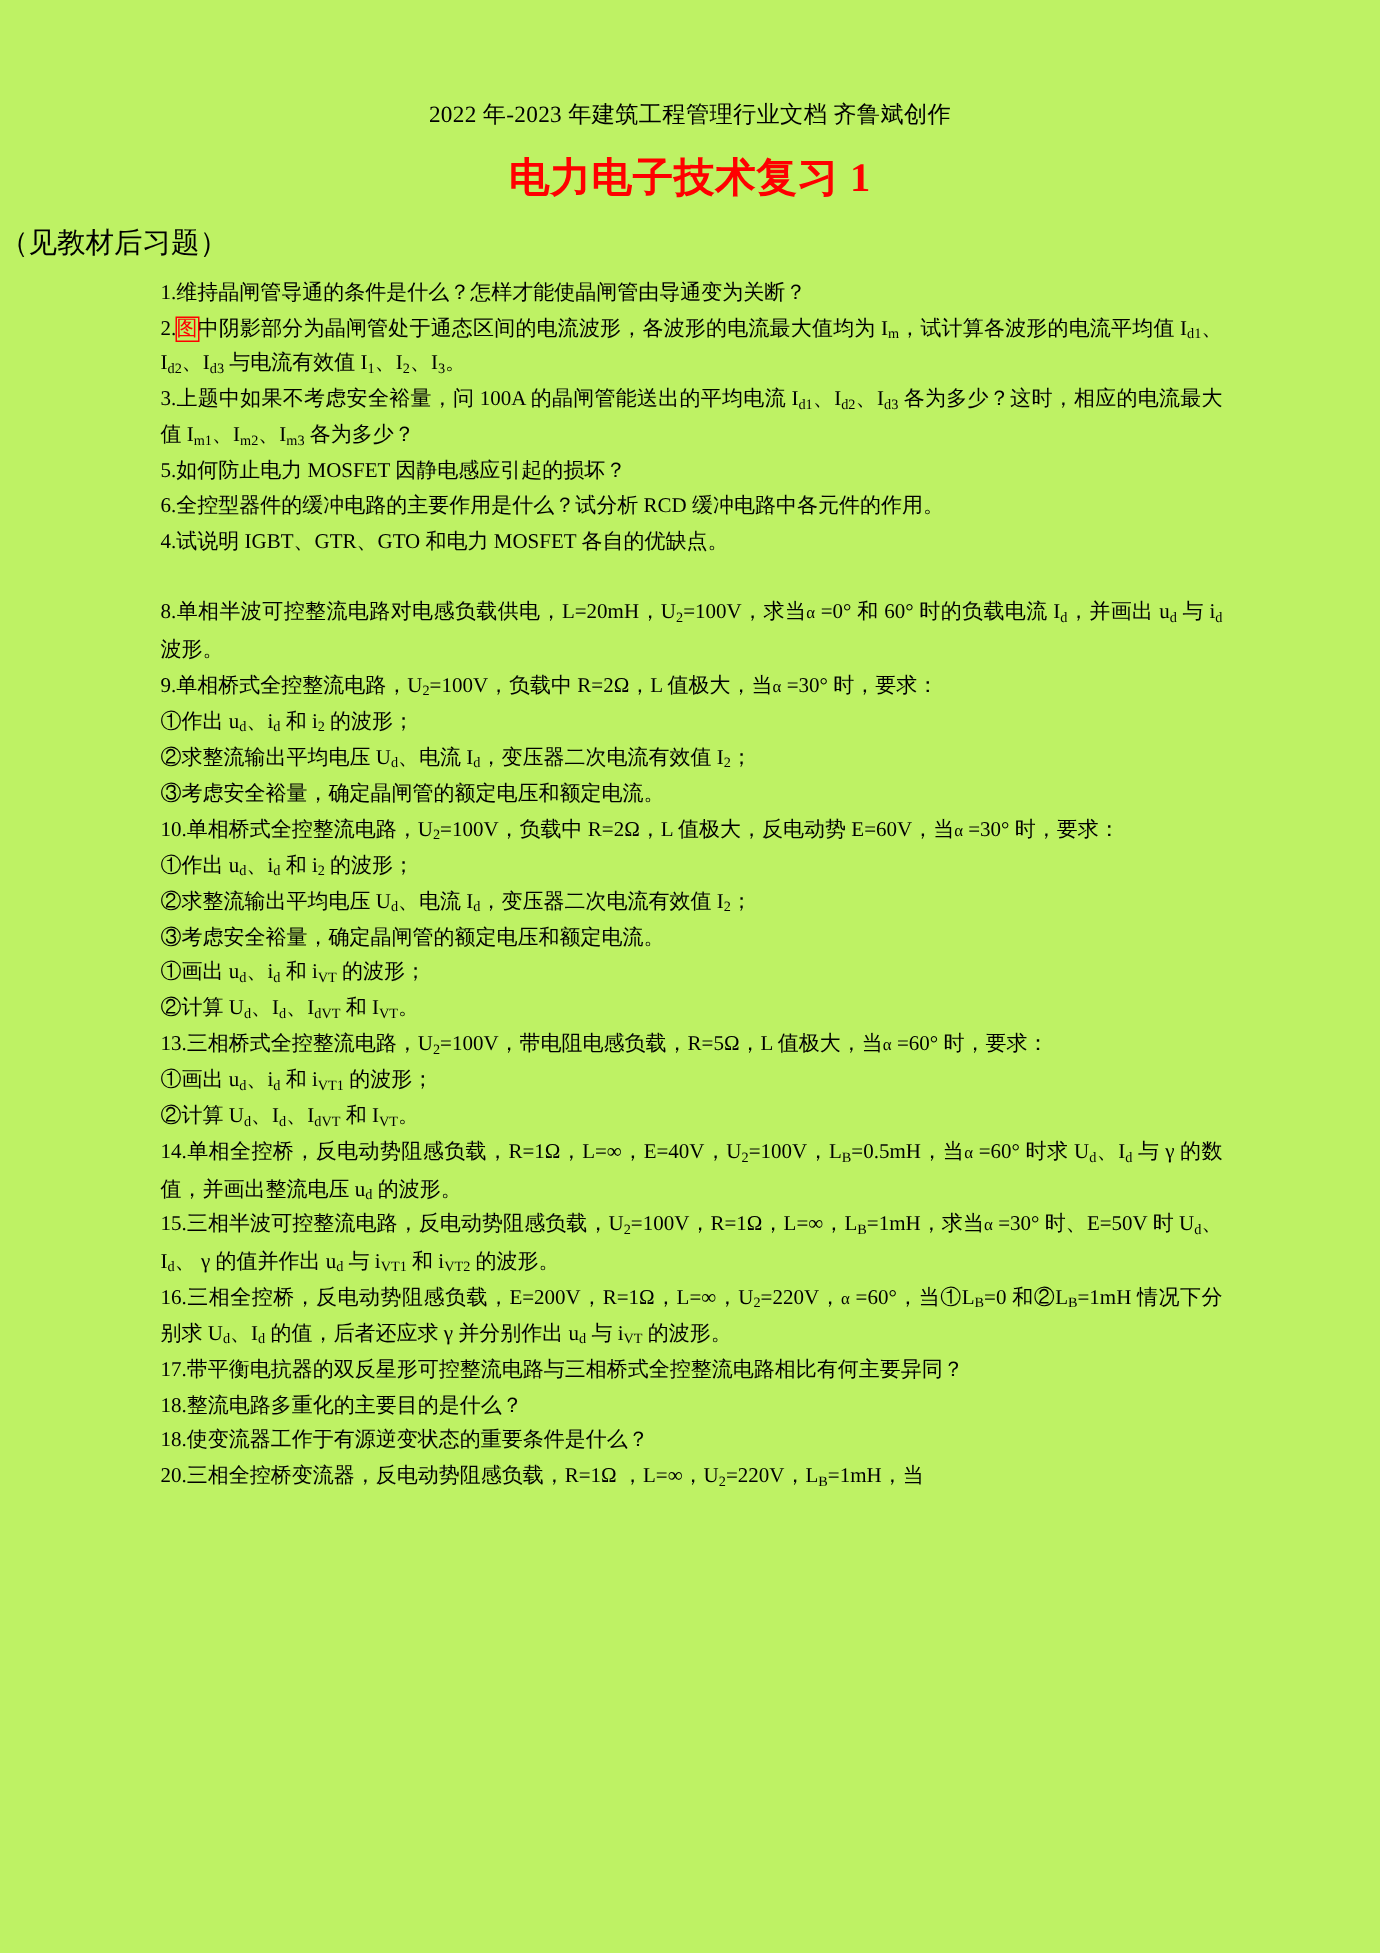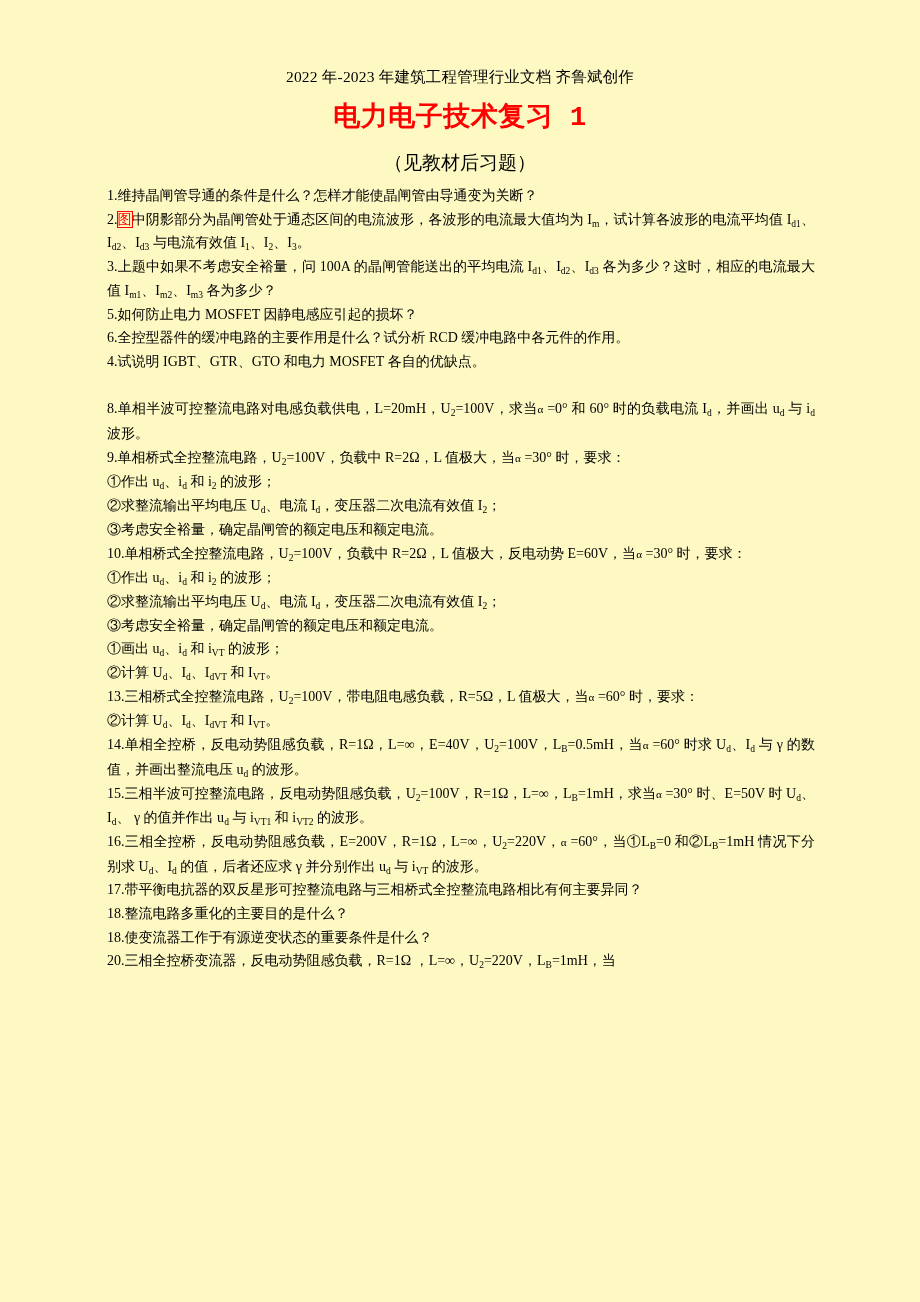--- a/index.html
+++ b/index.html
@@ -8,53 +8,52 @@
     background: #ffffff;
   }
   body {
     font-family: "Liberation Serif", "DejaVu Serif", serif;
     color: #000000;
   }
   #page {
     position: relative;
     width: 920px;
     height: 1302px;
-    background: #fef9c3;
+    background: #bef264;
     overflow: hidden;
     box-sizing: border-box;
   }
   .doc-header {
     position: absolute;
     top: 68px;
     left: 0;
     width: 920px;
     text-align: center;
     font-size: 15.5px;
     line-height: 1.2;
     letter-spacing: 0.2px;
   }
   .doc-title {
     position: absolute;
     top: 100px;
     left: 0;
     width: 920px;
     text-align: center;
-    font-family: Liberation Mono, monospace;
+    font-family: Liberation Serif, serif;
     font-size: 27px;
     font-weight: bold;
     color: #ff0000;
     line-height: 1.35;
     letter-spacing: 0.5px;
   }
   .doc-subtitle {
     position: absolute;
     top: 150px;
     left: 0;
     width: 920px;
-    text-align: center;
     font-size: 19px;
     line-height: 1.4;
   }
   .body-block {
     position: absolute;
     top: 184px;
     left: 107px;
     width: 708px;
     font-size: 14px;
     line-height: 23.7px;
@@ -106,20 +105,21 @@
       <p class="para">①作出 u<sub>d</sub>、i<sub>d</sub> 和 i<sub>2</sub> 的波形；</p>
       <p class="para">②求整流输出平均电压 U<sub>d</sub>、电流 I<sub>d</sub>，变压器二次电流有效值 I<sub>2</sub>；</p>
       <p class="para">③考虑安全裕量，确定晶闸管的额定电压和额定电流。</p>
       <p class="para">10.单相桥式全控整流电路，U<sub>2</sub>=100V，负载中 R=2Ω，L 值极大，反电动势 E=60V，当<span class="alpha">α</span> =30° 时，要求：</p>
       <p class="para">①作出 u<sub>d</sub>、i<sub>d</sub> 和 i<sub>2</sub> 的波形；</p>
       <p class="para">②求整流输出平均电压 U<sub>d</sub>、电流 I<sub>d</sub>，变压器二次电流有效值 I<sub>2</sub>；</p>
       <p class="para">③考虑安全裕量，确定晶闸管的额定电压和额定电流。</p>
       <p class="para">①画出 u<sub>d</sub>、i<sub>d</sub> 和 i<sub>VT</sub> 的波形；</p>
       <p class="para">②计算 U<sub>d</sub>、I<sub>d</sub>、I<sub>dVT</sub> 和 I<sub>VT</sub>。</p>
       <p class="para">13.三相桥式全控整流电路，U<sub>2</sub>=100V，带电阻电感负载，R=5Ω，L 值极大，当<span class="alpha">α</span> =60° 时，要求：</p>
+      <p class="para">①画出 u<sub>d</sub>、i<sub>d</sub> 和 i<sub>VT1</sub> 的波形；</p>
       <p class="para">②计算 U<sub>d</sub>、I<sub>d</sub>、I<sub>dVT</sub> 和 I<sub>VT</sub>。</p>
       <p class="para">14.单相全控桥，反电动势阻感负载，R=1Ω，L=∞，E=40V，U<sub>2</sub>=100V，L<sub>B</sub>=0.5mH，当<span class="alpha">α</span> =60° 时求 U<sub>d</sub>、I<sub>d</sub> 与 γ 的数值，并画出整流电压 u<sub>d</sub> 的波形。</p>
       <p class="para">15.三相半波可控整流电路，反电动势阻感负载，U<sub>2</sub>=100V，R=1Ω，L=∞，L<sub>B</sub>=1mH，求当<span class="alpha">α</span> =30° 时、E=50V 时 U<sub>d</sub>、I<sub>d</sub>、 γ 的值并作出 u<sub>d</sub> 与 i<sub>VT1</sub> 和 i<sub>VT2</sub> 的波形。</p>
       <p class="para">16.三相全控桥，反电动势阻感负载，E=200V，R=1Ω，L=∞，U<sub>2</sub>=220V，<span class="alpha">α</span> =60°，当①L<sub>B</sub>=0 和②L<sub>B</sub>=1mH 情况下分别求 U<sub>d</sub>、I<sub>d</sub> 的值，后者还应求 γ 并分别作出 u<sub>d</sub> 与 i<sub>VT</sub> 的波形。</p>
       <p class="para">17.带平衡电抗器的双反星形可控整流电路与三相桥式全控整流电路相比有何主要异同？</p>
       <p class="para">18.整流电路多重化的主要目的是什么？</p>
       <p class="para">18.使变流器工作于有源逆变状态的重要条件是什么？</p>
       <p class="para">20.三相全控桥变流器，反电动势阻感负载，R=1Ω ，L=∞，U<sub>2</sub>=220V，L<sub>B</sub>=1mH，当</p>
     </div>
 

